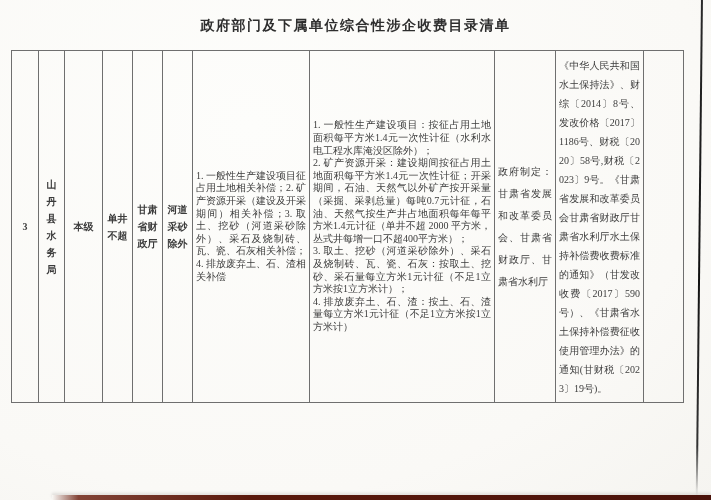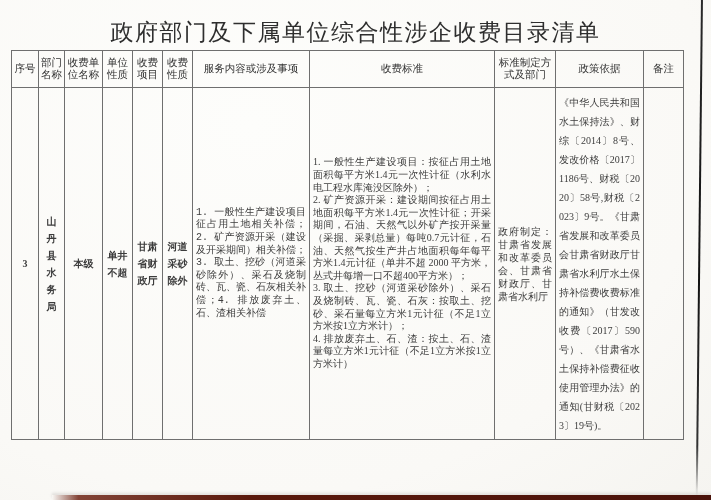--- a/index.html
+++ b/index.html
@@ -9,21 +9,21 @@
     font-family:"Liberation Serif","DejaVu Serif",serif;
     -webkit-font-smoothing:antialiased;
   }
   .page{
     position:relative;width:711px;height:500px;overflow:hidden;
     background:radial-gradient(ellipse at 35% 25%, #fdfdfb 0%, #faf9f6 70%, #f5f4f0 100%);
     color:#3c3c3c;
   }
   .doc-title{
     position:absolute;top:17px;left:0;width:100%;
-    text-align:center;font-size:23px;font-weight:normal;letter-spacing:1.5px;
+    text-align:center;font-size:14px;font-weight:bold;letter-spacing:1.5px;
     color:#2e2e2e;
   }
   table.fee-table{
     position:absolute;left:11px;top:50px;width:672px;
     border-collapse:collapse;table-layout:fixed;
     font-size:10px;line-height:12.6px;color:#3c3c3c;
   }
   table.fee-table td{
     border:1px solid #6f6f6f;
     padding:2px 3px;
@@ -32,24 +32,24 @@
     word-break:break-all;
   }
   tr.header-row td{
     height:32px;text-align:center;font-size:10.5px;line-height:12px;
     padding:2px 1px;color:#333;
   }
   tr.body-row{height:352px;}
   .cell-center{text-align:center;line-height:17px;font-weight:bold;}
   .cell-text{text-align:justify;text-align-last:auto;}
   .pre{white-space:pre-line;}
-  .svc{padding:3px 4px;font-family:Liberation Mono, monospace;}
+  .svc{padding:3px 4px;}
   .std{padding:3px 5px;line-height:12.6px;}
   .policy{padding:3px 4px;line-height:19px;}
-  .maker{padding:3px 4px;line-height:13px;text-align:justify;}
+  .maker{padding:3px 4px;line-height:22px;text-align:justify;}
   
   .scan-edge-line{
     position:absolute;top:-4px;right:8px;width:2px;height:500px;
     background:linear-gradient(to bottom,#2a2a2a,#111 55%,#333 90%,rgba(40,40,40,0));
     transform:rotate(0.6deg);transform-origin:top center;
   }
   .scan-bottom-strip{
     position:absolute;left:52px;right:0;bottom:0;height:5px;
     background:linear-gradient(to right, rgba(110,36,21,0) 0%, rgba(110,36,21,0.85) 4%, #5a190c 30%, #4a120a 100%);
     box-shadow:0 -2px 3px rgba(60,50,45,0.12);
@@ -70,33 +70,20 @@
       <col style="width:30px">
         <col style="width:30px">
         <col style="width:30px">
       <col style="width:117px">
         <col style="width:185px">
         <col style="width:61px">
       <col style="width:88px">
         <col style="width:40px">
     </colgroup>
     <tbody>
-      <tr class="header-row">
-        <td>序号</td>
-        <td>部门名称</td>
-        <td>收费单位名称</td>
-        <td>单位性质</td>
-        <td>收费项目</td>
-        <td>收费性质</td>
-        <td>服务内容或涉及事项</td>
-        <td>收费标准</td>
-        <td>标准制定方式及部门</td>
-        <td>政策依据</td>
-        <td>备注</td>
-      </tr>
       <tr class="body-row">
         <td class="cell-center">3</td>
         <td class="cell-center">山丹县水务局</td>
         <td class="cell-center">本级</td>
         <td class="cell-center">单井不超</td>
         <td class="cell-center">甘肃省财政厅</td>
         <td class="cell-center">河道采砂除外</td>
         <td class="cell-text svc">1. 一般性生产建设项目征占用土地相关补偿；2. 矿产资源开采（建设及开采期间）相关补偿；3. 取土、挖砂（河道采砂除外）、采石及烧制砖、瓦、瓷、石灰相关补偿；4. 排放废弃土、石、渣相关补偿</td>
         <td class="cell-text std pre">1. 一般性生产建设项目：按征占用土地面积每平方米1.4元一次性计征（水利水电工程水库淹没区除外）；
 2. 矿产资源开采：建设期间按征占用土地面积每平方米1.4元一次性计征；开采期间，石油、天然气以外矿产按开采量（采掘、采剥总量）每吨0.7元计征，石油、天然气按生产井占地面积每年每平方米1.4元计征（单井不超 2000 平方米，丛式井每增一口不超400平方米）；

